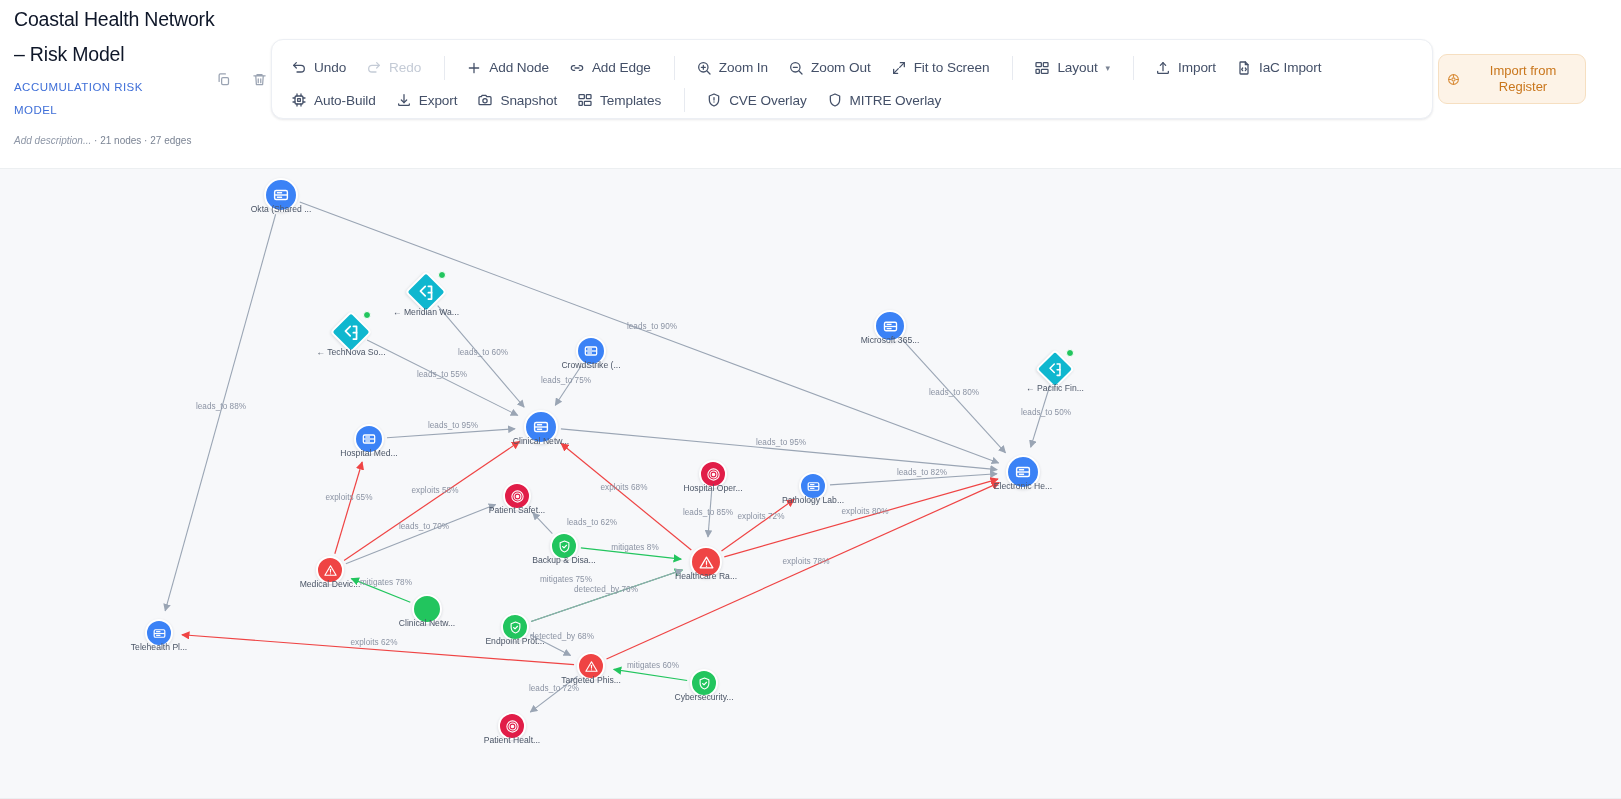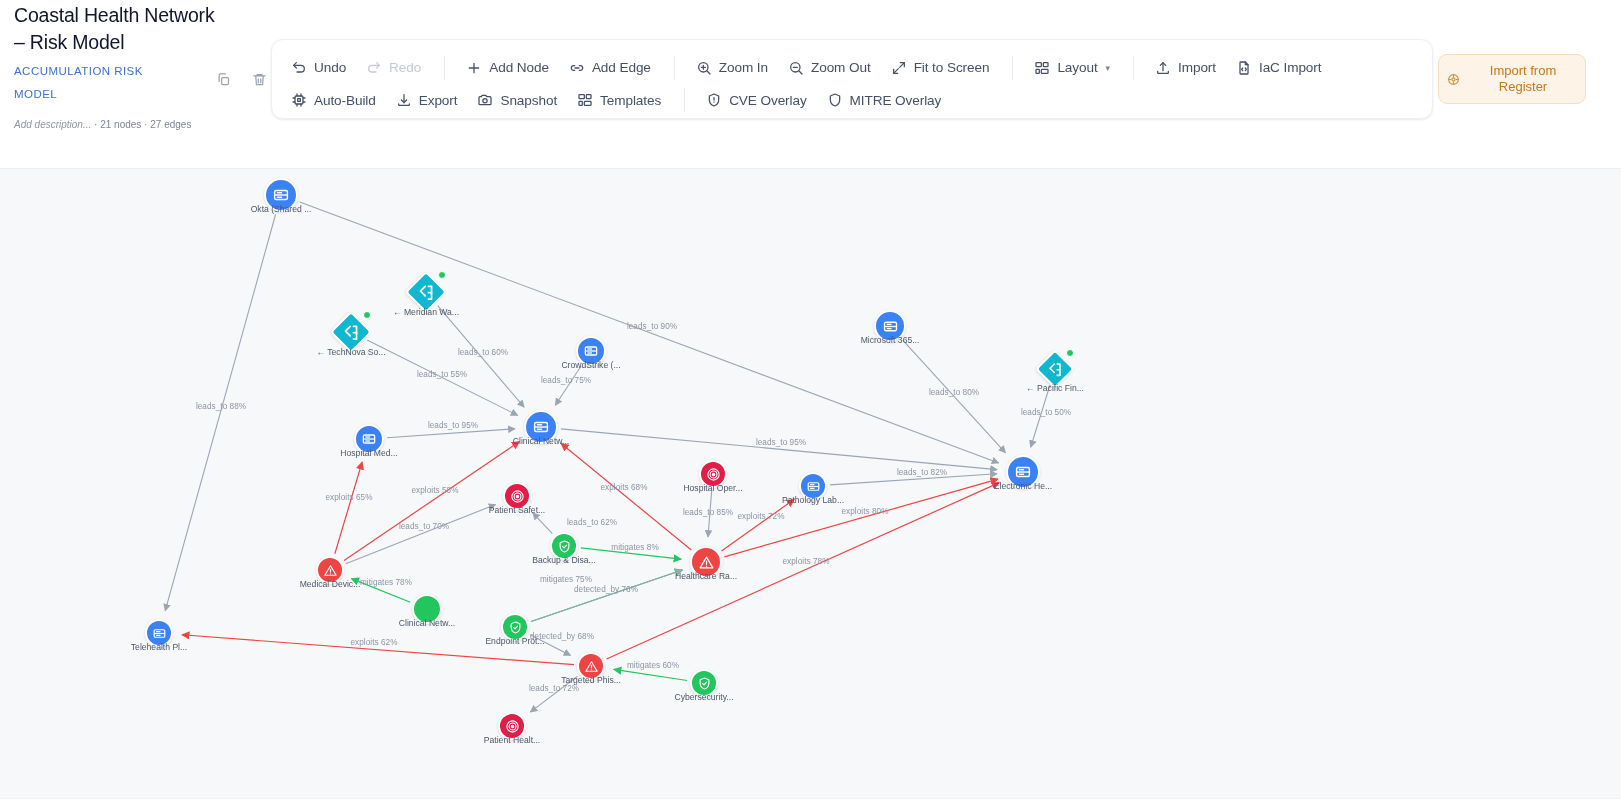--- a/index.html
+++ b/index.html
@@ -9,21 +9,21 @@
     background: #ffffff;
     font-family: "Liberation Sans", sans-serif;
     overflow: hidden;
   }
   #app { position: relative; width: 1621px; height: 799px; }
 
   
   .header { position: absolute; left: 0; top: 0; width: 1621px; height: 168px; background:#fff; }
   .title-block { position:absolute; left:14px; top:2px; width:205px; }
   .proj-title {
-    font-size: 19.5px; line-height: 27px; font-weight: 400;
+    font-size: 19.5px; line-height: 35px; font-weight: 400;
     color:#0f1729; letter-spacing:-0.2px;
   }
   .proj-kind {
     margin-top:4px; font-size:11.5px; line-height:23px; font-weight:500;
     color:#3f6fd8; letter-spacing:.45px;
   }
   .proj-meta {
     margin-top:10px; font-size:10px; line-height:17px; color:#7b8494;
   }
   .proj-meta .desc { font-style: italic; color:#8d96a6; }

